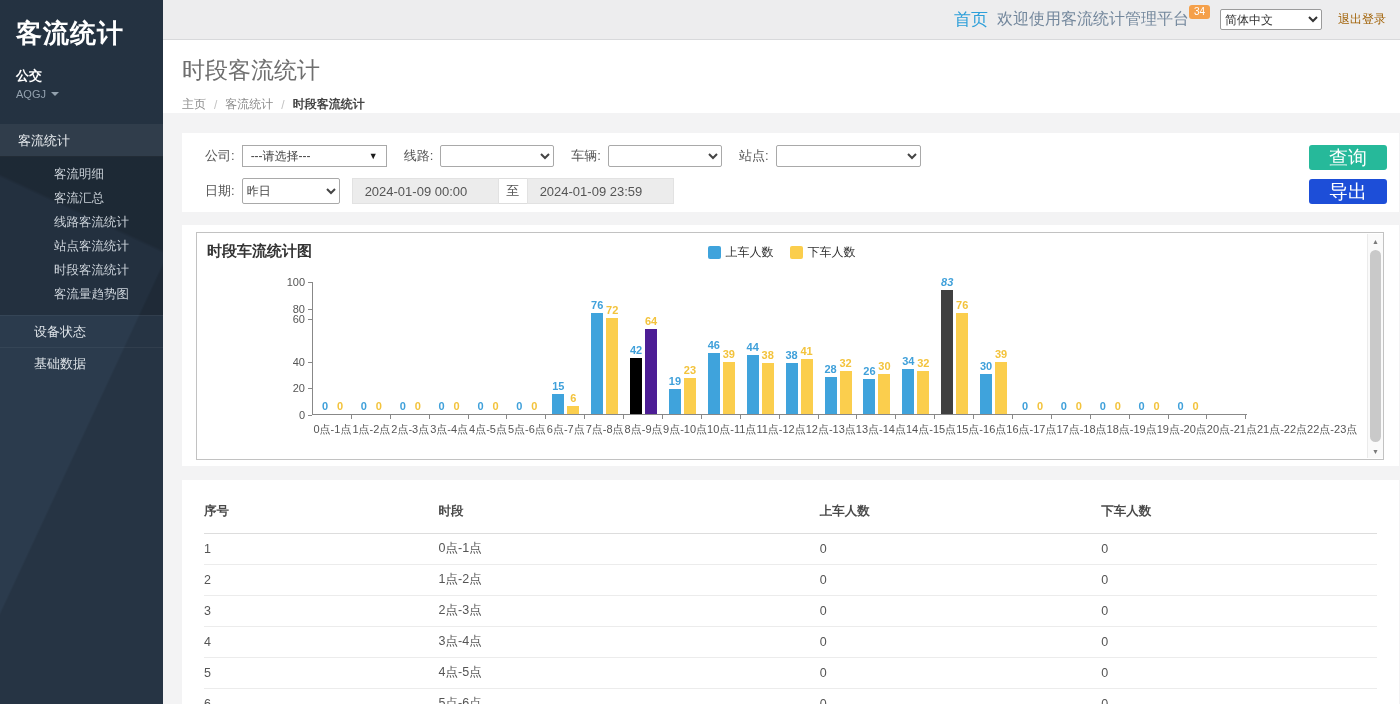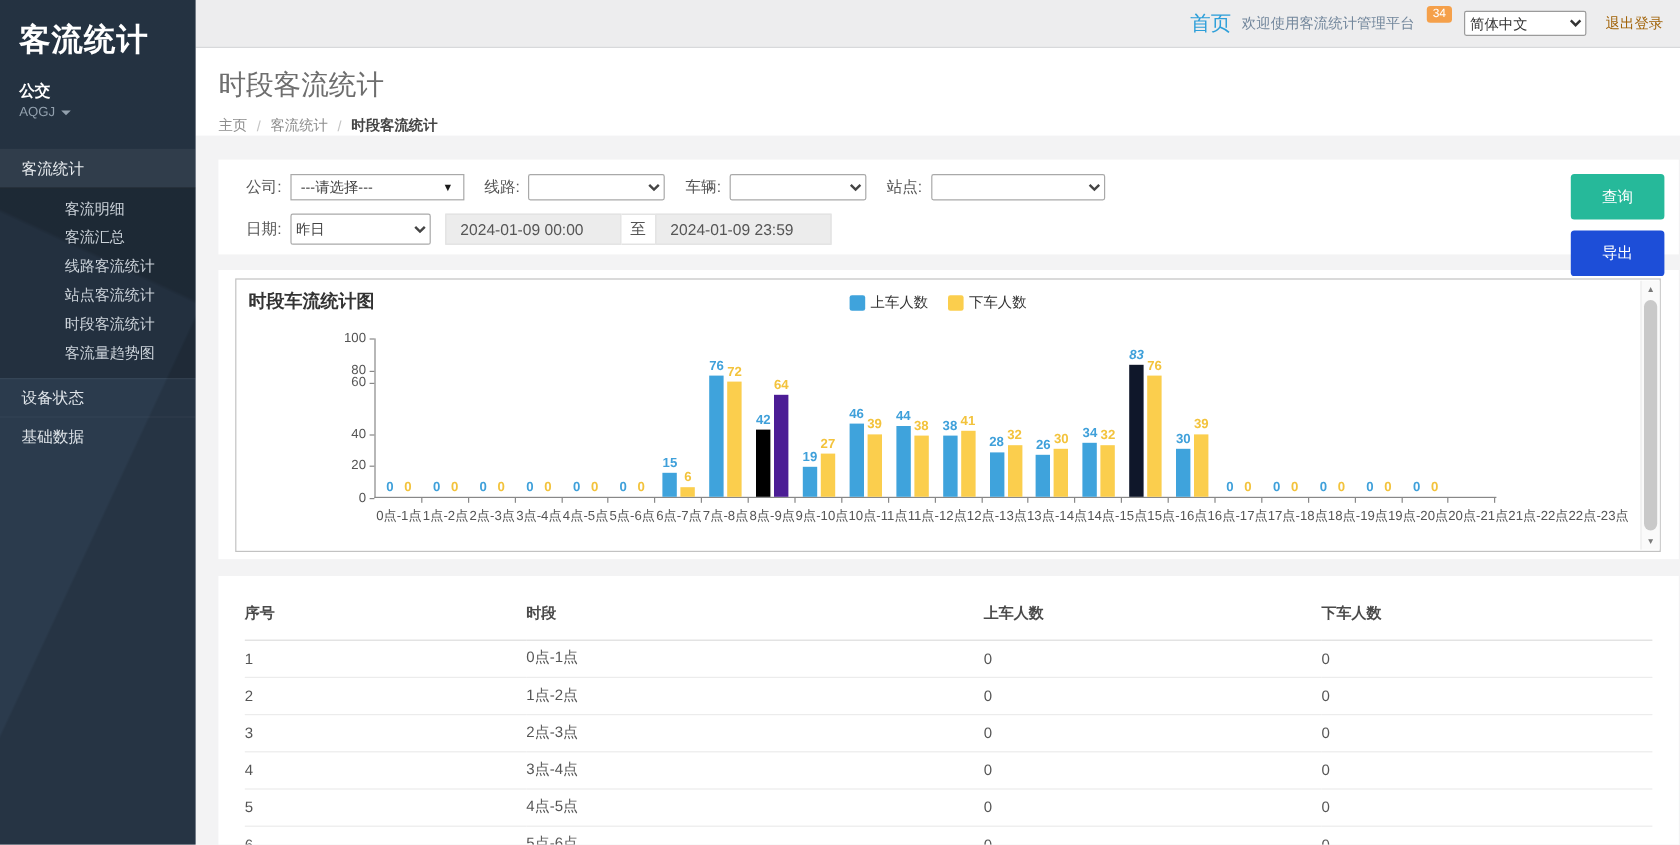--- a/index.html
+++ b/index.html
@@ -19,29 +19,29 @@
   .logo { padding: 16px 16px 0; }
   .app-title { color: #fff; font-size: 26px; font-weight: bold; letter-spacing: 1px; cursor: pointer; }
   .org { color: #fff; font-size: 13px; font-weight: bold; margin-top: 16px; }
   .user { color: #93a1ae; font-size: 11px; margin-top: 3px; cursor: pointer; display: flex; align-items: center; gap: 5px; }
   .caret-down { width: 0; height: 0; border-left: 4px solid transparent; border-right: 4px solid transparent; border-top: 4px solid #93a1ae; display: inline-block; }
   .menu { margin-top: 24px; }
   .menu-section-header { height: 33px; line-height: 33px; padding-left: 18px; font-size: 13px; color: #e8ecef;
     background: rgba(255,255,255,0.055); border-bottom: 1px solid rgba(0,0,0,0.28); cursor: pointer; }
   .submenu { background: rgba(0,0,0,0.18); padding: 5px 4px 9px; }
   .submenu-item { height: 24px; line-height: 24px; padding-left: 50px; font-size: 12.5px; color: #ccd3da; cursor: pointer; white-space: nowrap; }
-  .top-item { height: 32px; line-height: 32px; padding-left: 18px; font-size: 13px; color: #dfe4e9;
+  .top-item { height: 32px; line-height: 32px; padding-left: 34px; font-size: 13px; color: #dfe4e9;
     border-top: 1px solid rgba(255,255,255,0.05); cursor: pointer; }
 
   
   .main { flex: 1; display: flex; flex-direction: column; min-width: 0; }
   .topbar { height: 40px; background: #ededee; border-bottom: 1px solid #d8d9db; display: flex; align-items: center;
     justify-content: flex-end; padding-right: 14px; }
   .home-link { color: #2d9fd9; font-size: 17px; cursor: pointer; margin-right: 9px; }
-  .welcome { color: #73879c; font-size: 12px; margin-right: 10px; }
+  .welcome { color: #73879c; font-size: 16px; }
   .badge { background: #f5a04a; color: #fff; font-size: 10px; border-radius: 3px; padding: 2px 5px; align-self: flex-start; margin: 5px 10px 0 0; line-height: 1; }
   .lang-select { width: 102px; height: 21px; font-size: 12px; color: #333; border: 1px solid #9b9b9b; border-radius: 2px; background: #fff; margin-right: 16px; }
   .logout { color: #a16207; font-size: 12px; cursor: pointer; }
 
   .title-band { background: #fff; padding: 15px 0 0 19px; height: 73px; }
   .page-title { font-size: 23px; color: #6e6e6e; font-weight: normal; }
   .breadcrumb { font-size: 12px; color: #8d8d8d; display: flex; gap: 8px; margin-top: 10px; align-items: center; }
   .crumb { color: #8d8d8d; cursor: pointer; }
   .crumb-sep { color: #c3c3c3; }
   .crumb-current { color: #444; font-weight: bold; }
@@ -51,27 +51,27 @@
   
   .filter-panel { background: #fff; position: relative; padding: 12px 12px 11px 23px; height: 79px; margin-bottom: 13px; }
   .filter-row { display: flex; height: 22px; }
   .filter-row.second { margin-top: 11px; height: 26px; }
   .flabel { font-size: 13px; color: #555; margin-right: 7px; white-space: nowrap; }
   .fgroup { display: flex; align-items: center; margin-right: 17px; }
   .custom-select { width: 145px; height: 22px; border: 1px solid #a9a9a9; display: flex; align-items: center;
     justify-content: space-between; padding: 0 8px; font-size: 12px; color: #444; background: #fff; cursor: pointer; }
   .custom-select .arrow { font-size: 9px; color: #1a1a1a; }
   .native-select { height: 22px; font-size: 12px; color: #444; border: 1px solid #a9a9a9; border-radius: 2px; background: #fff; }
-  .date-select { width: 117px; height: 26px; }
+  .date-select { width: 98px; height: 26px; }
   .date-input { height: 26px; background: #ececec; border: 1px solid #e2e2e2; color: #555; font-size: 13px;
     padding: 0 12px; display: flex; align-items: center; width: 147px; cursor: text; }
   .date-sep { height: 26px; width: 28px; background: #fff; border-top: 1px solid #ddd; border-bottom: 1px solid #ddd;
     display: flex; align-items: center; justify-content: center; font-size: 13px; color: #555; }
   .actions { position: absolute; top: 12px; right: 12px; display: flex; flex-direction: column; gap: 9px; }
-  .btn { width: 78px; height: 38px; border: none; border-radius: 3px; color: #fff; font-size: 13px; cursor: pointer;
+  .btn { width: 78px; height: 25px; border: none; border-radius: 3px; color: #fff; font-size: 19px; cursor: pointer;
     display: flex; align-items: center; justify-content: center; font-family: inherit; }
   .btn-query { background: #26b99a; }
   .btn-export { background: #1d4ed8; }
 
   
   .chart-panel { background: #fff; padding: 7px 15px 6px 14px; }
   .chart-box { border: 1px solid #c2c2c2; height: 228px; position: relative; background: #fff; }
   .chart-header { padding: 9px 0 0 10px; }
   .chart-title { font-size: 15px; font-weight: bold; color: #333; }
   .legend { position: absolute; left: 0; right: 17px; top: 11px; display: flex; justify-content: center; gap: 16px; }
@@ -317,21 +317,21 @@
                     </div>
                     <div class="bar" style="background: #4c1d95; height: 85px;">
                       <span class="val" style="color: rgb(243, 195, 60);">64</span>
                     </div>
                   </div>
                   <div class="group">
                     <div class="bar" style="background: rgb(63, 163, 220); height: 25px;">
                       <span class="val" style="color: rgb(63, 160, 218);">19</span>
                     </div>
                     <div class="bar" style="background: rgb(251, 206, 77); height: 36px;">
-                      <span class="val" style="color: rgb(243, 195, 60);">27</span>
+                      <span class="val" style="color: rgb(243, 195, 60);">23</span>
                     </div>
                   </div>
                   <div class="group">
                     <div class="bar" style="background: rgb(63, 163, 220); height: 61px;">
                       <span class="val" style="color: rgb(63, 160, 218);">46</span>
                     </div>
                     <div class="bar" style="background: rgb(251, 206, 77); height: 52px;">
                       <span class="val" style="color: rgb(243, 195, 60);">39</span>
                     </div>
                   </div>
@@ -369,21 +369,21 @@
                   </div>
                   <div class="group">
                     <div class="bar" style="background: rgb(63, 163, 220); height: 45px;">
                       <span class="val" style="color: rgb(63, 160, 218);">34</span>
                     </div>
                     <div class="bar" style="background: rgb(251, 206, 77); height: 43px;">
                       <span class="val" style="color: rgb(243, 195, 60);">32</span>
                     </div>
                   </div>
                   <div class="group">
-                    <div class="bar" style="background: #0f172a; height: 110px; font-style: italic;">
+                    <div class="bar" style="background: #404040; height: 124px; font-style: italic;">
                       <span class="val" style="color: rgb(63, 160, 218);">83</span>
                     </div>
                     <div class="bar" style="background: rgb(251, 206, 77); height: 101px;">
                       <span class="val" style="color: rgb(243, 195, 60);">76</span>
                     </div>
                   </div>
                   <div class="group">
                     <div class="bar" style="background: rgb(63, 163, 220); height: 40px;">
                       <span class="val" style="color: rgb(63, 160, 218);">30</span>
                     </div>

